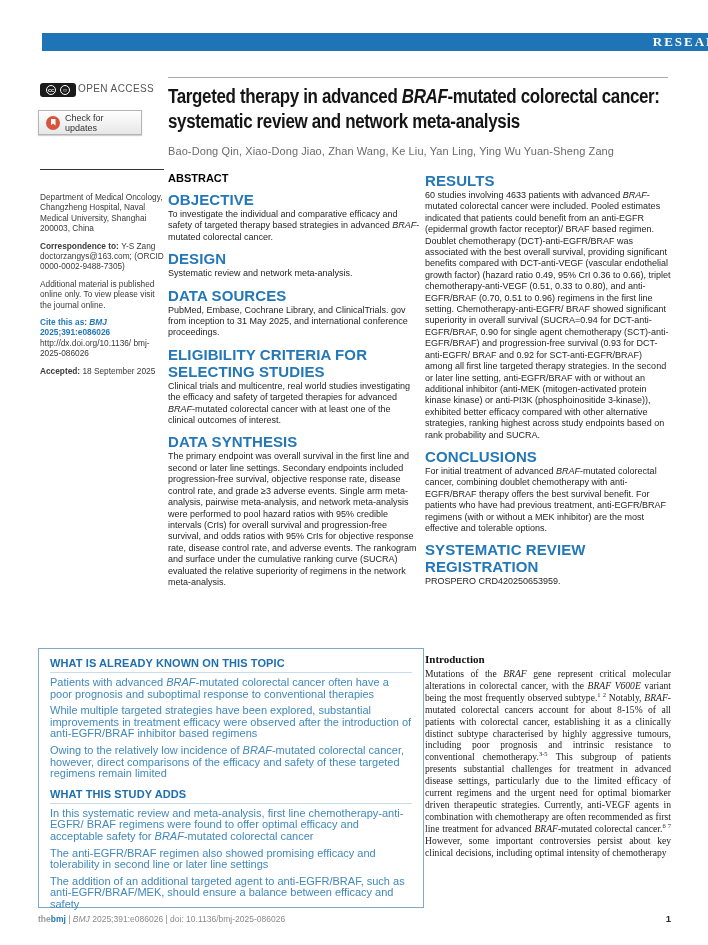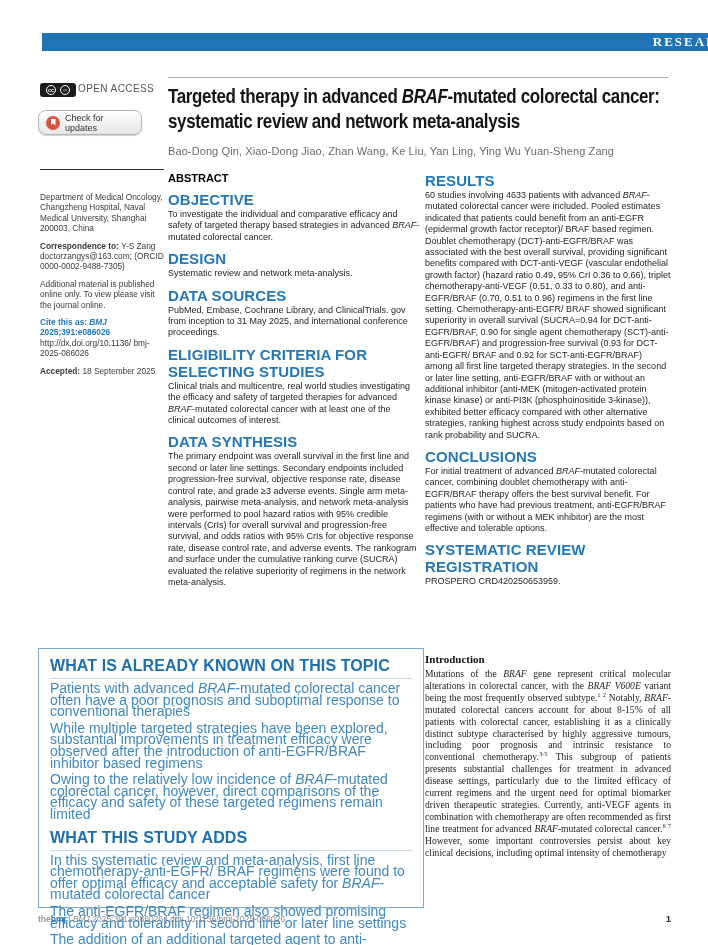--- a/index.html
+++ b/index.html
@@ -25,21 +25,21 @@
   
   .oa-badge { position:absolute; left:40px; top:83px; display:flex; align-items:flex-start; gap:2px; }
   .cc-logo { width:36px; height:14px; background:#1a1a1a; border-radius:3px;
     display:flex; align-items:center; justify-content:center; gap:4px; }
   .cc-circle { width:10px; height:10px; border:1px solid #fff; border-radius:50%;
     color:#fff; font-size:5.5px; line-height:8px; text-align:center; font-weight:bold; }
   .oa-text { font-size:10px; color:#555; letter-spacing:0.4px; }
 
   .check-btn {
     position:absolute; left:38px; top:110px; width:104px; height:25px;
-    border:1px solid #b5b5b5; border-radius:8px;
+    border:1px solid #b5b5b5; border-radius:0;
     background:linear-gradient(#fefefe,#e7e7e7);
     box-shadow:0 1px 1px rgba(0,0,0,.18);
     display:flex; align-items:center; gap:5px; padding:0 7px; cursor:pointer;
   }
   .crossmark { width:14px; height:14px; border-radius:50%; background:#d9543e;
     position:relative; flex:0 0 auto; }
   .crossmark::after { content:""; position:absolute; left:4.5px; top:3px;
     width:5px; height:7px; background:#fff;
     clip-path:polygon(0 0,100% 0,100% 100%,50% 72%,0 100%); }
   .check-text { font-size:9px; color:#333; }
@@ -64,24 +64,24 @@
   .abs-col { position:absolute; top:172px; }
   .abs-col1 { left:168px; width:252px; }
   .abs-col2 { left:425px; width:246px; }
   .abs-title { font-size:11px; font-weight:bold; color:#000; margin:0 0 2px 0; }
   .abs-h { font-size:15px; font-weight:bold; color:#2478b8; margin:7px 0 1px 0; letter-spacing:0.1px; }
   .abs-p { font-size:9px; line-height:11.4px; color:#1f1f1f; margin:0; }
 
   
   .box { position:absolute; left:38px; top:648px; width:386px; height:260px;
     border:1px solid #7fa9c9; padding:7px 11px 6px 11px; }
-  .box-h { font-size:16px; font-weight:bold; color:#1d6fad; margin:1px 0 4px 0;
+  .box-h { font-size:11px; font-weight:bold; color:#1d6fad; margin:1px 0 4px 0;
     border-bottom:1px solid #c9dbe9; padding-bottom:3px; letter-spacing:0.1px; }
   .box-h2 { margin-top:8px; }
-  .box-p { font-size:14px; line-height:11.6px; color:#4189bd; margin:0 0 5px 0; }
+  .box-p { font-size:11px; line-height:11.6px; color:#4189bd; margin:0 0 5px 0; }
 
   
   .intro { position:absolute; left:425px; top:653px; width:246px;
     font-family:"Liberation Serif", serif; }
   .intro-h { font-size:11px; font-weight:bold; color:#111; margin:0 0 3px 0; }
   .intro-p { font-size:9.6px; line-height:11.9px; color:#1c1c1c; margin:0; text-align:justify; }
 
   
   .footer { position:absolute; left:38px; top:913px; width:633px;
     display:flex; justify-content:space-between; align-items:baseline;

